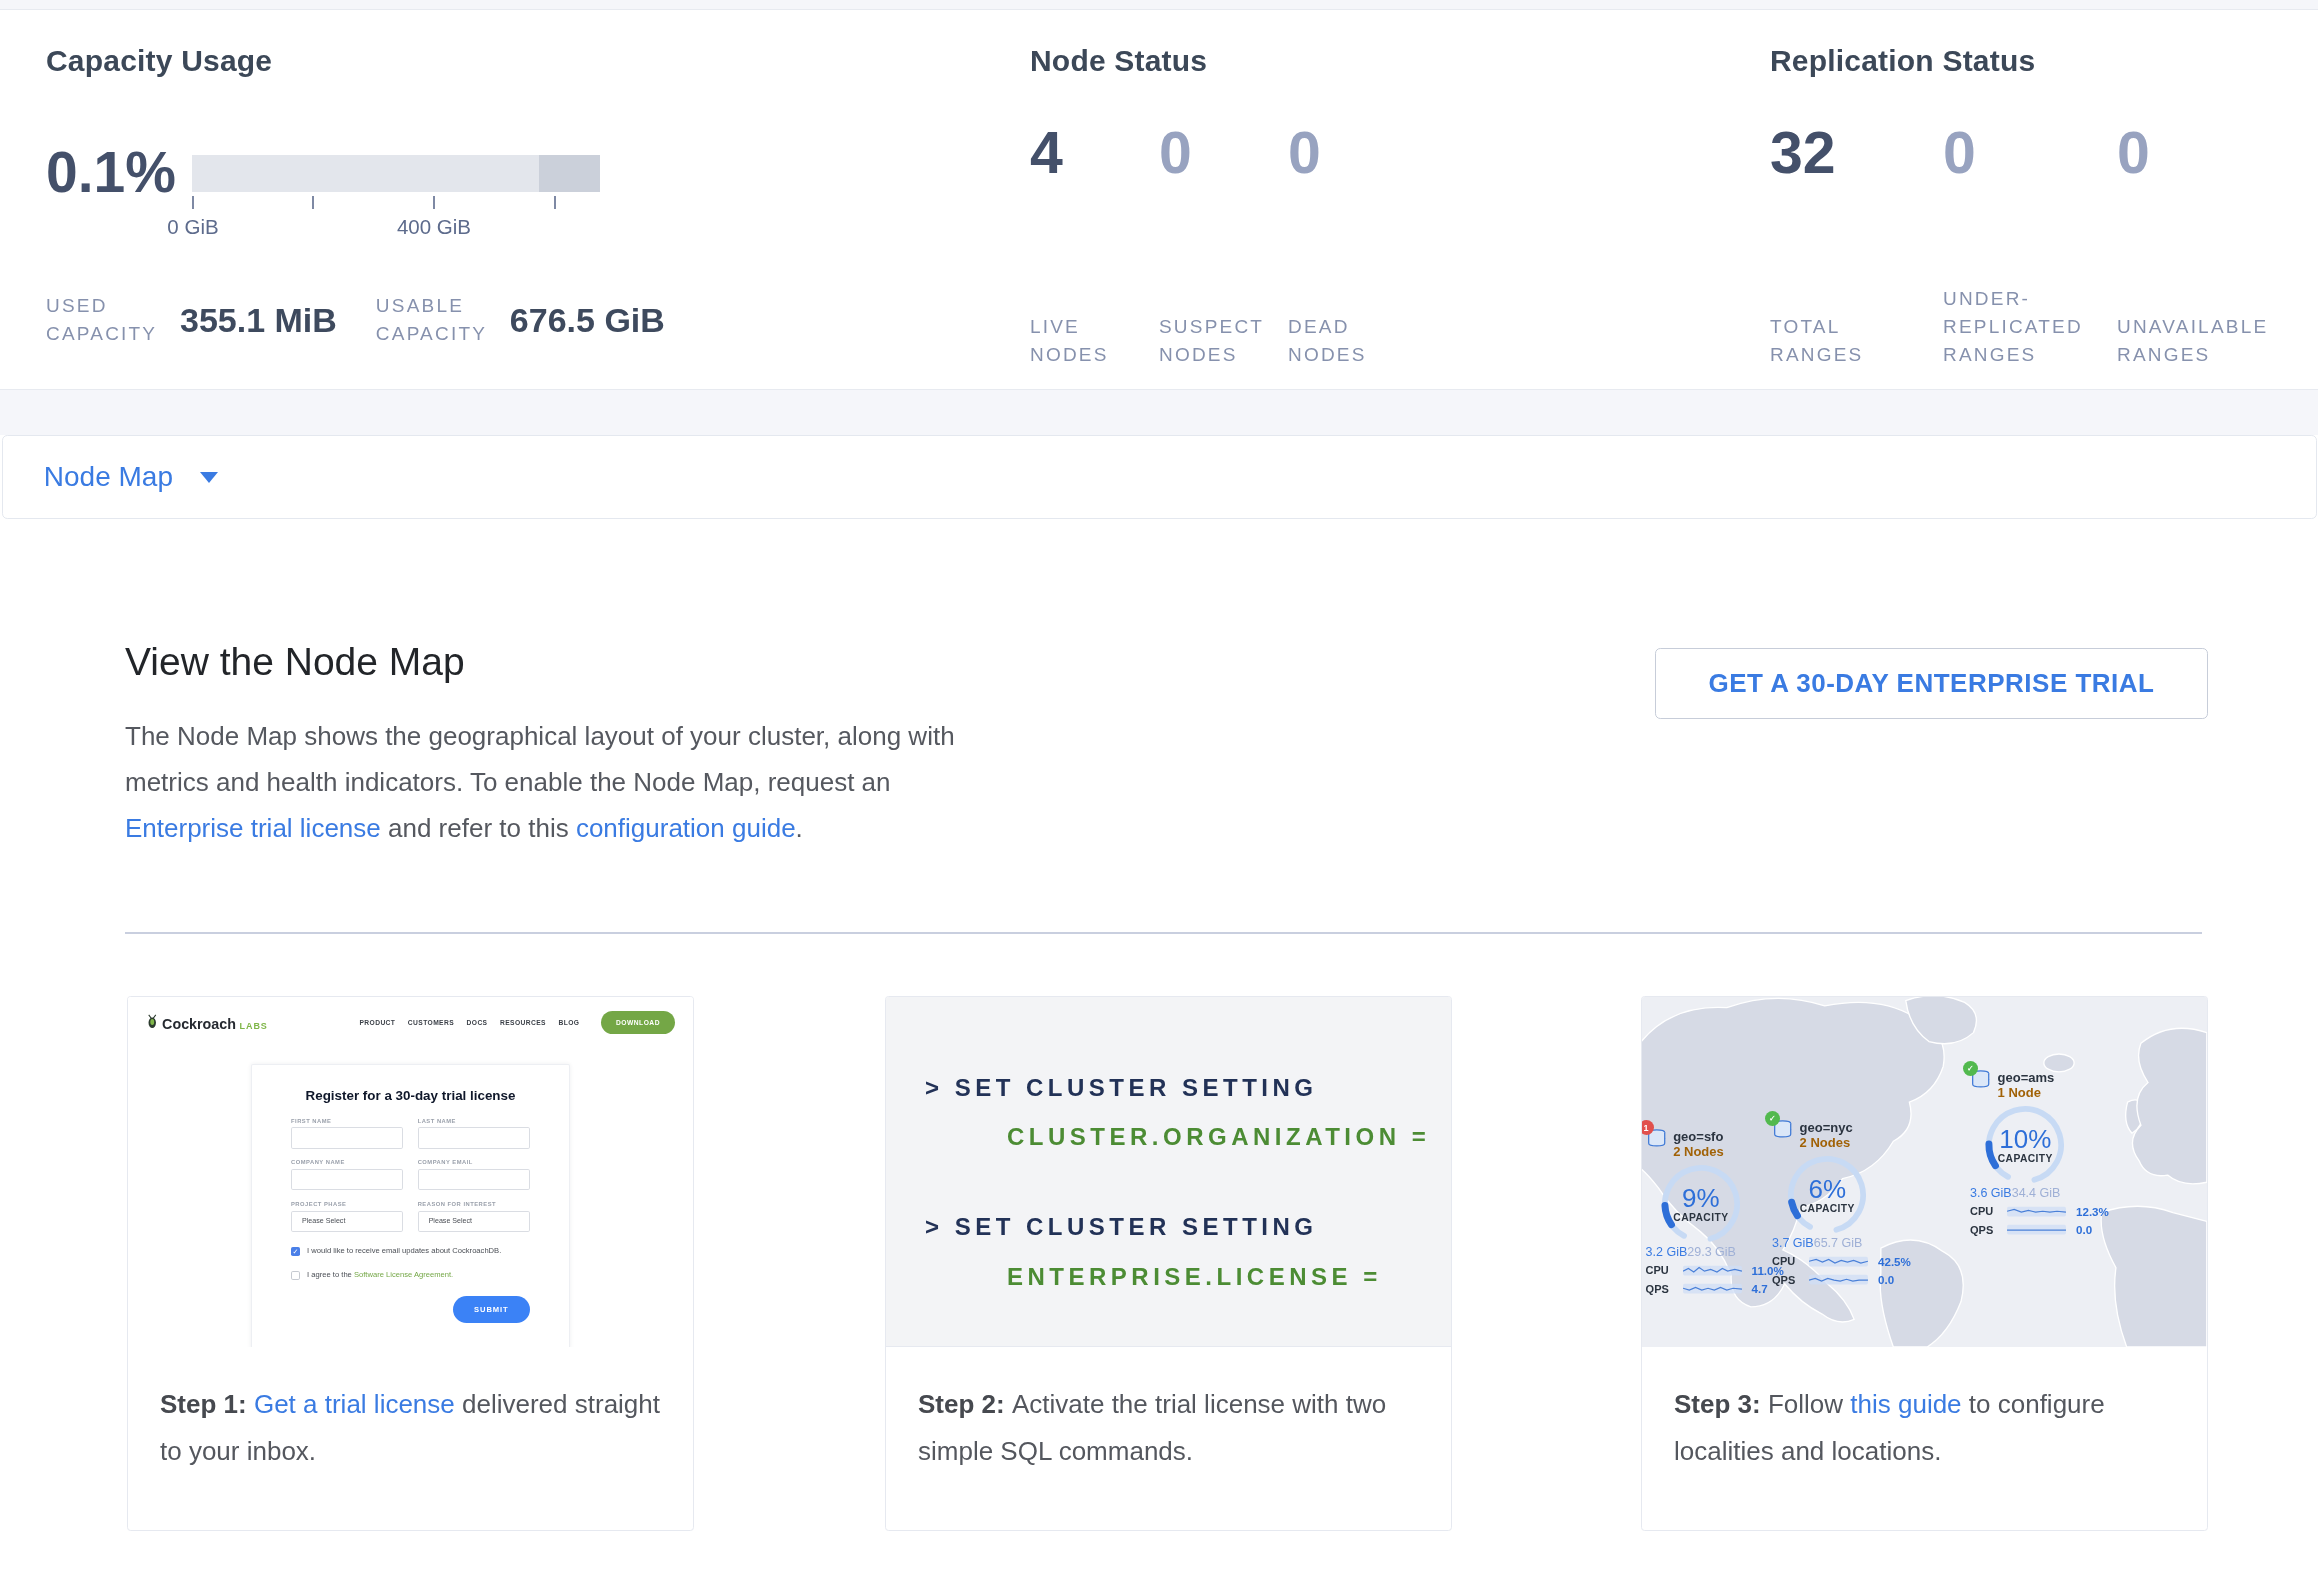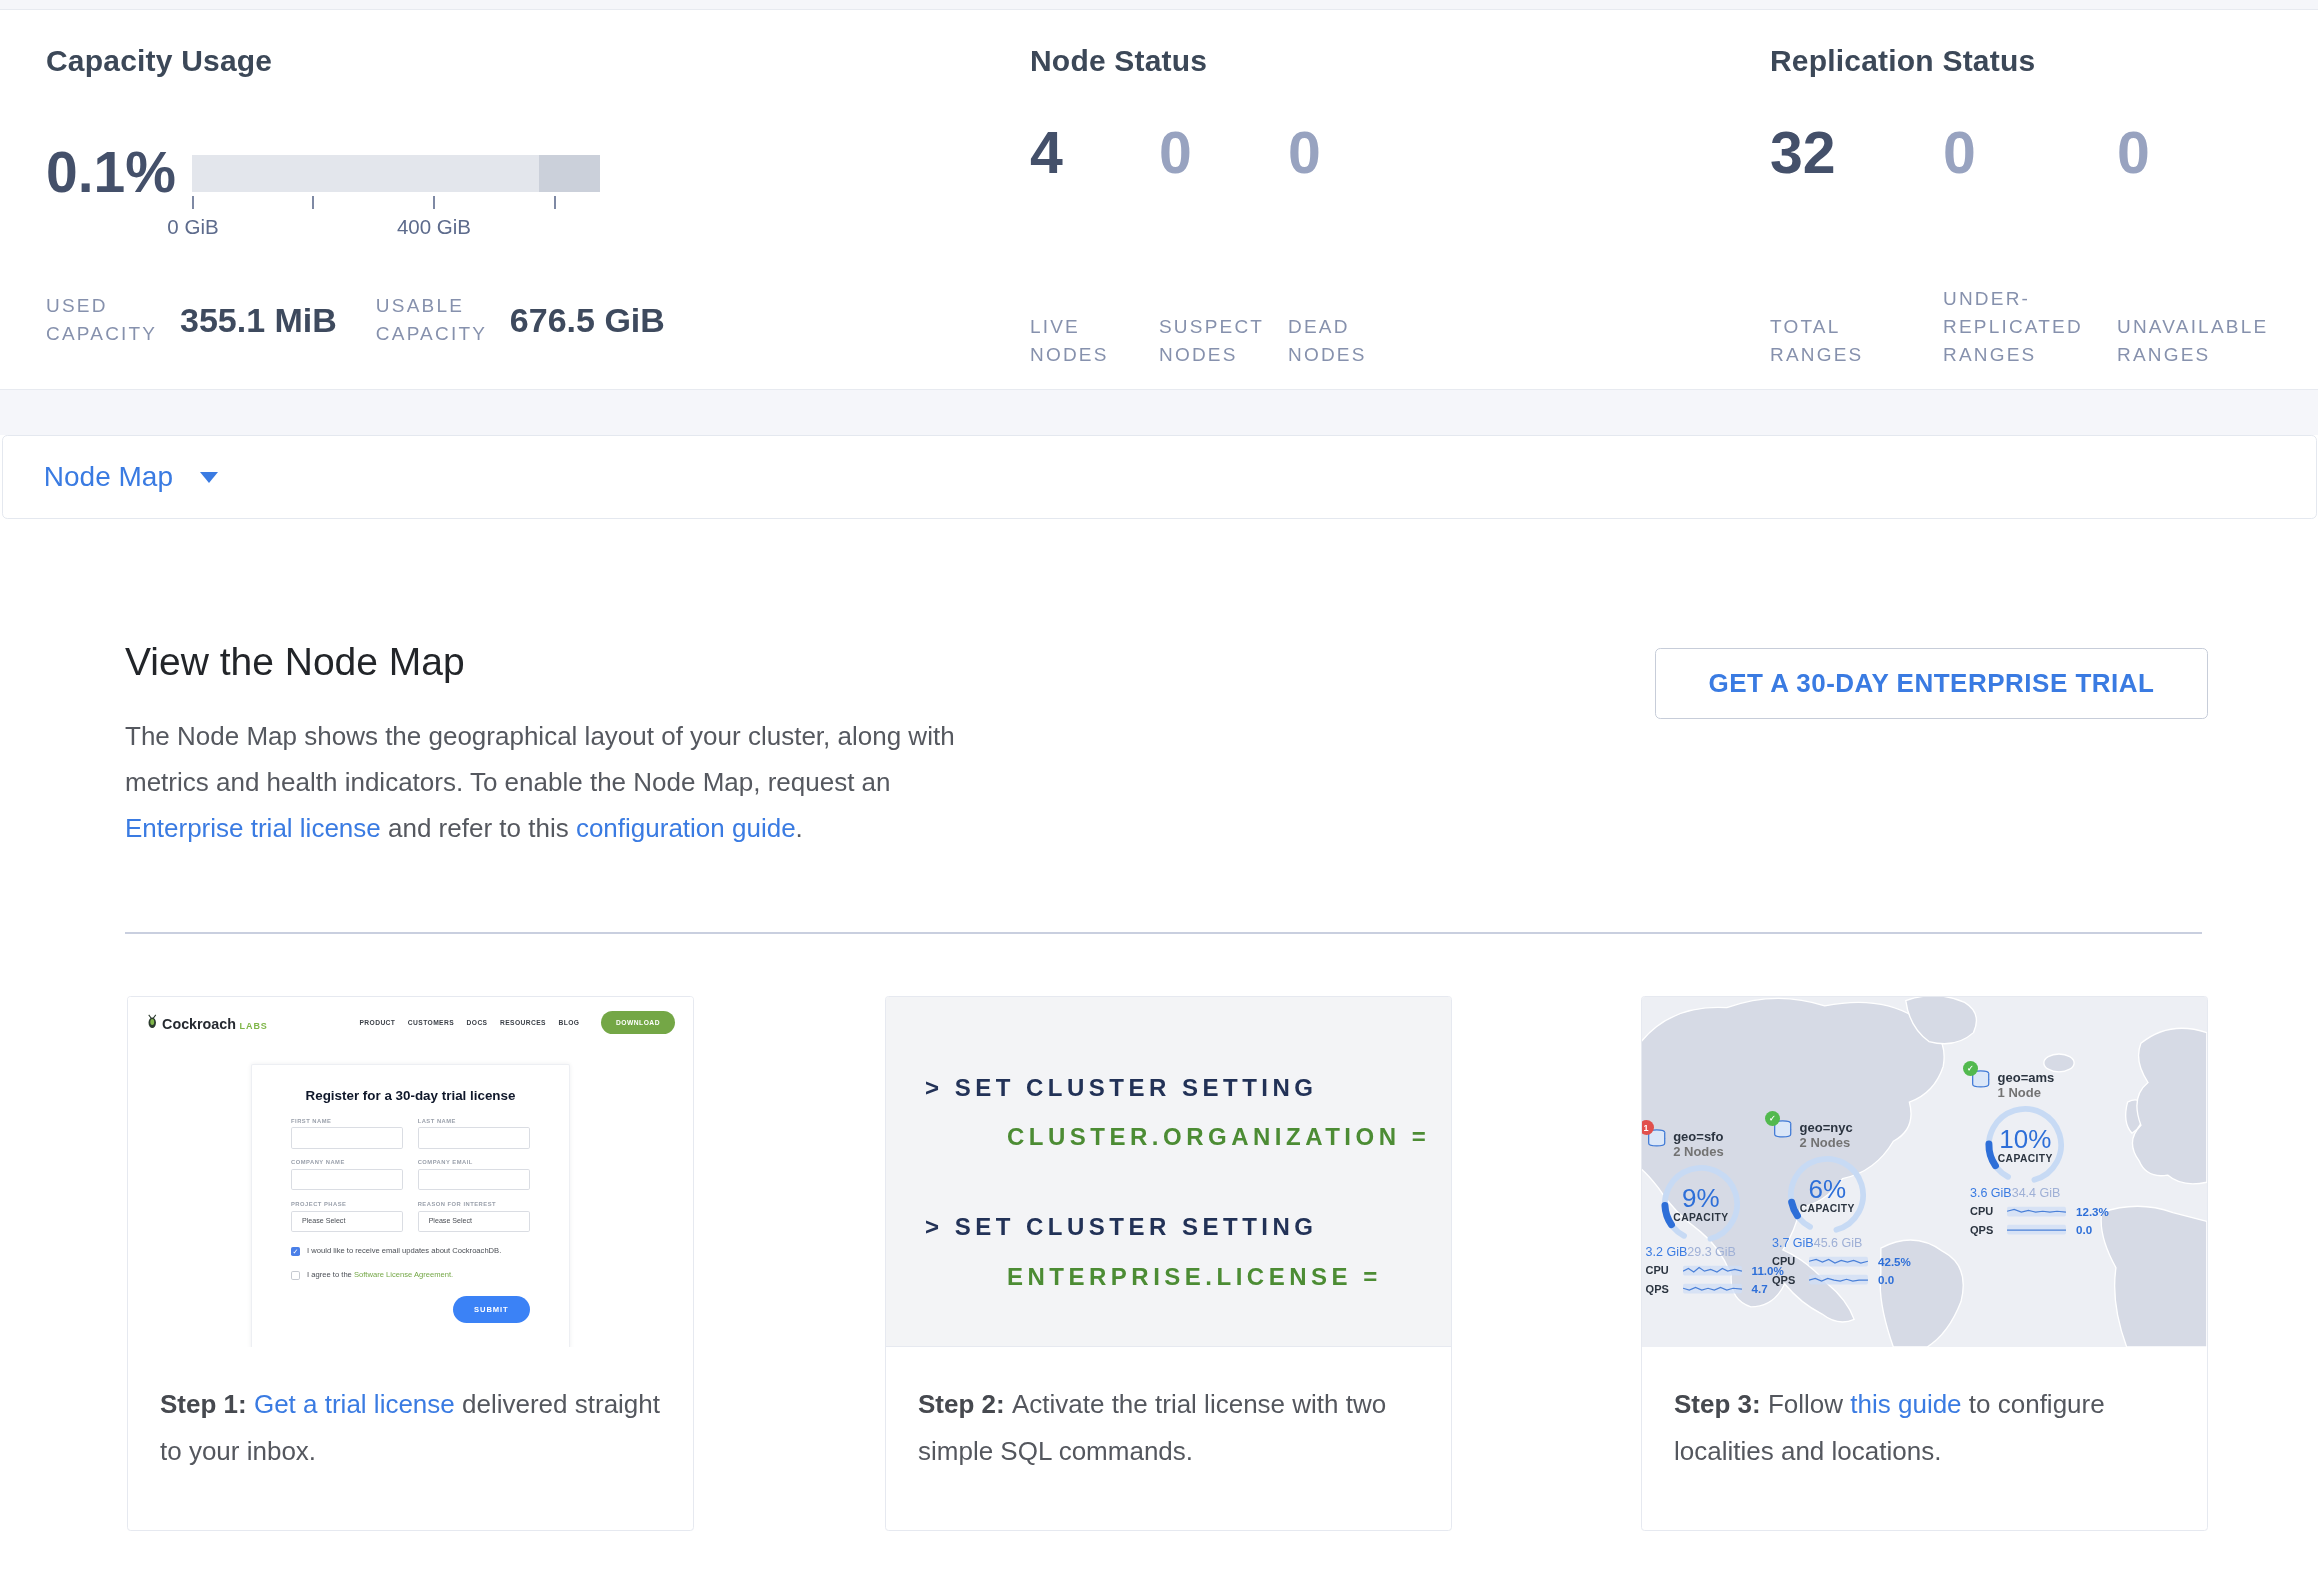--- a/index.html
+++ b/index.html
@@ -85,21 +85,21 @@
   
   .map-area { position:absolute; inset:0; background:#edeff4; }
   .map-svg { position:absolute; inset:0; }
   .loc { position:absolute; width:143px; }
   .loc-head { display:flex; align-items:flex-start; gap:6.2px; position:relative; }
   .loc-badge { position:absolute; left:-7.1px; top:-9px; width:15px; height:15px; border-radius:50%;
     color:#fff; font-size:9px; font-weight:bold; display:flex; align-items:center; justify-content:center; }
   .loc-badge.err { background:#e1504c; }
   .loc-badge.ok { background:#52b94e; font-size:8px; }
   .loc-name { font-size:13px; font-weight:bold; color:#2b3440; line-height:15px; }
-  .loc-nodes { font-size:13px; font-weight:bold; color:#737373; line-height:15px; }
+  .loc-nodes { font-size:13px; font-weight:bold; color:#a16207; line-height:15px; }
   .ring-wrap { position:relative; width:82px; height:82px; margin:3.6px 0 0 14.3px; }
   .ring-center { position:absolute; inset:0; display:flex; flex-direction:column; align-items:center; justify-content:center; }
   .ring-pct { font-size:26px; font-weight:normal; color:#2e6fd8; line-height:27px; }
   .ring-cap { font-size:10.3px; font-weight:bold; color:#2b3440; letter-spacing:0.4px; }
   .loc-range { display:flex; justify-content:flex-start; width:134px; margin-top:0; }
   .loc-used { font-size:12.5px; color:#3a7be2; }
   .loc-total { font-size:12.5px; color:#9fb0d6; }
   .loc-metric { display:flex; align-items:center; gap:10px; margin-top:5.3px; }
   .loc-metric-label { font-size:11px; font-weight:bold; color:#2b3440; width:27px; }
   .loc-metric-val { font-size:11.6px; font-weight:bold; color:#2e6fd8; }
@@ -328,21 +328,21 @@
               <circle cx="50" cy="50" r="44" fill="none" stroke="#c7daf4" stroke-width="7" stroke-linecap="round" stroke-dasharray="243 34" transform="rotate(118 50 50)"></circle>
               <circle cx="50" cy="50" r="44" fill="none" stroke="#2e6fd8" stroke-width="8.5" stroke-linecap="round" stroke-dasharray="18 259" transform="rotate(145 50 50)"></circle>
             </svg>
             <div class="ring-center">
               <div class="ring-pct">6%</div>
               <div class="ring-cap">CAPACITY</div>
             </div>
           </div>
           <div class="loc-range">
             <span class="loc-used">3.7 GiB</span>
-            <span class="loc-total">45.6 GiB</span>
+            <span class="loc-total">65.7 GiB</span>
           </div>
           <div class="loc-metric">
             <span class="loc-metric-label">CPU</span>
             <svg class="spark" viewBox="0 0 66 14">
                 <rect x="0" y="2" width="66" height="11" rx="2" fill="#cfdef5" opacity=".75"></rect>
                 <polyline points="0,7 8,5 15,8 22,5 29,9 36,6 43,8 50,6 58,9 66,7" fill="none" stroke="#4a80d8" stroke-width="1.3"></polyline>
               </svg>
             <span class="loc-metric-val">42.5%</span>
           </div>
           <div class="loc-metric">

